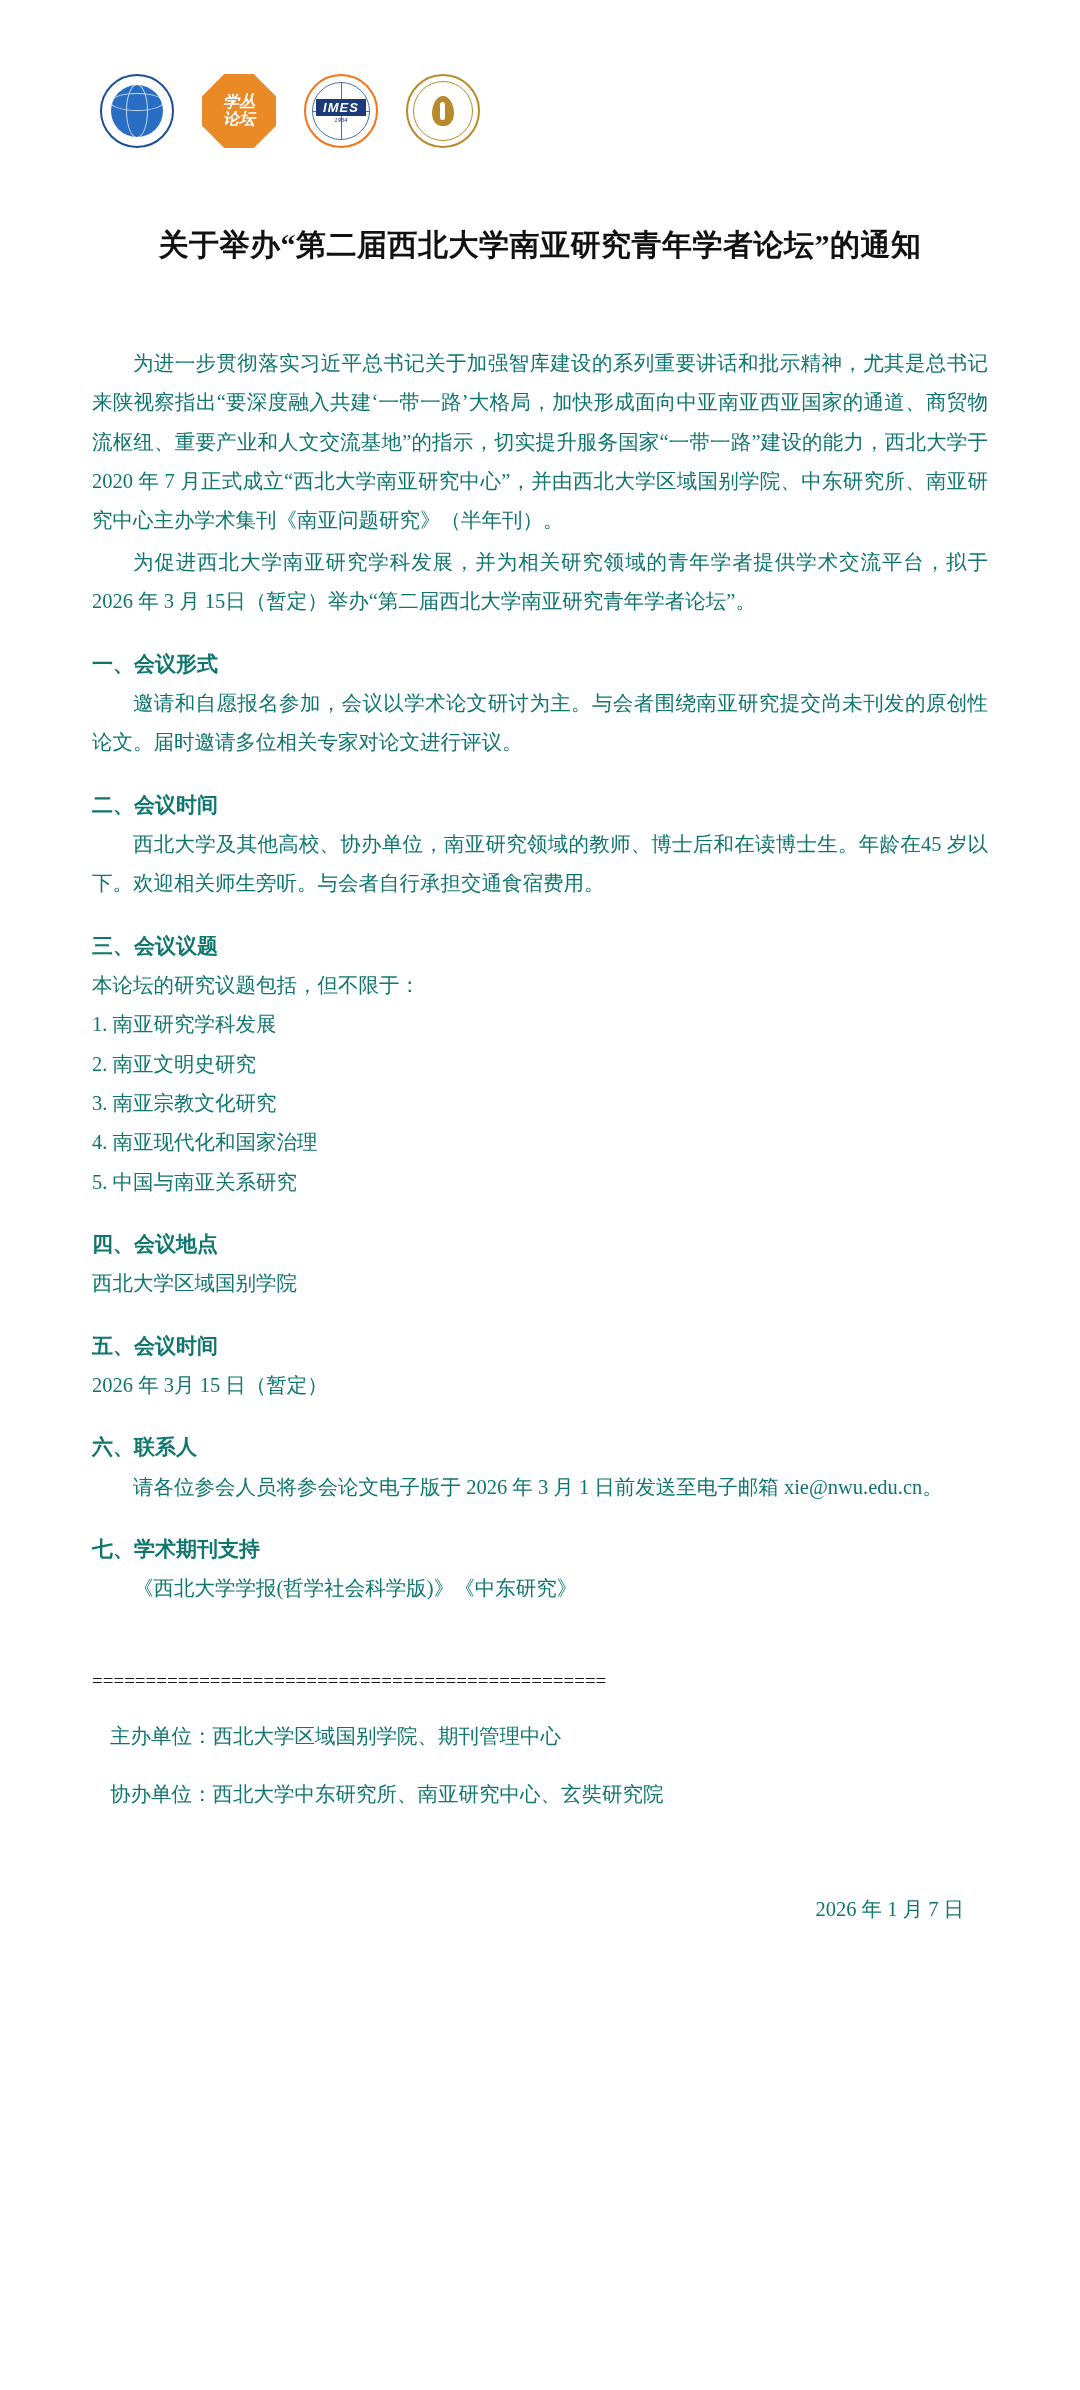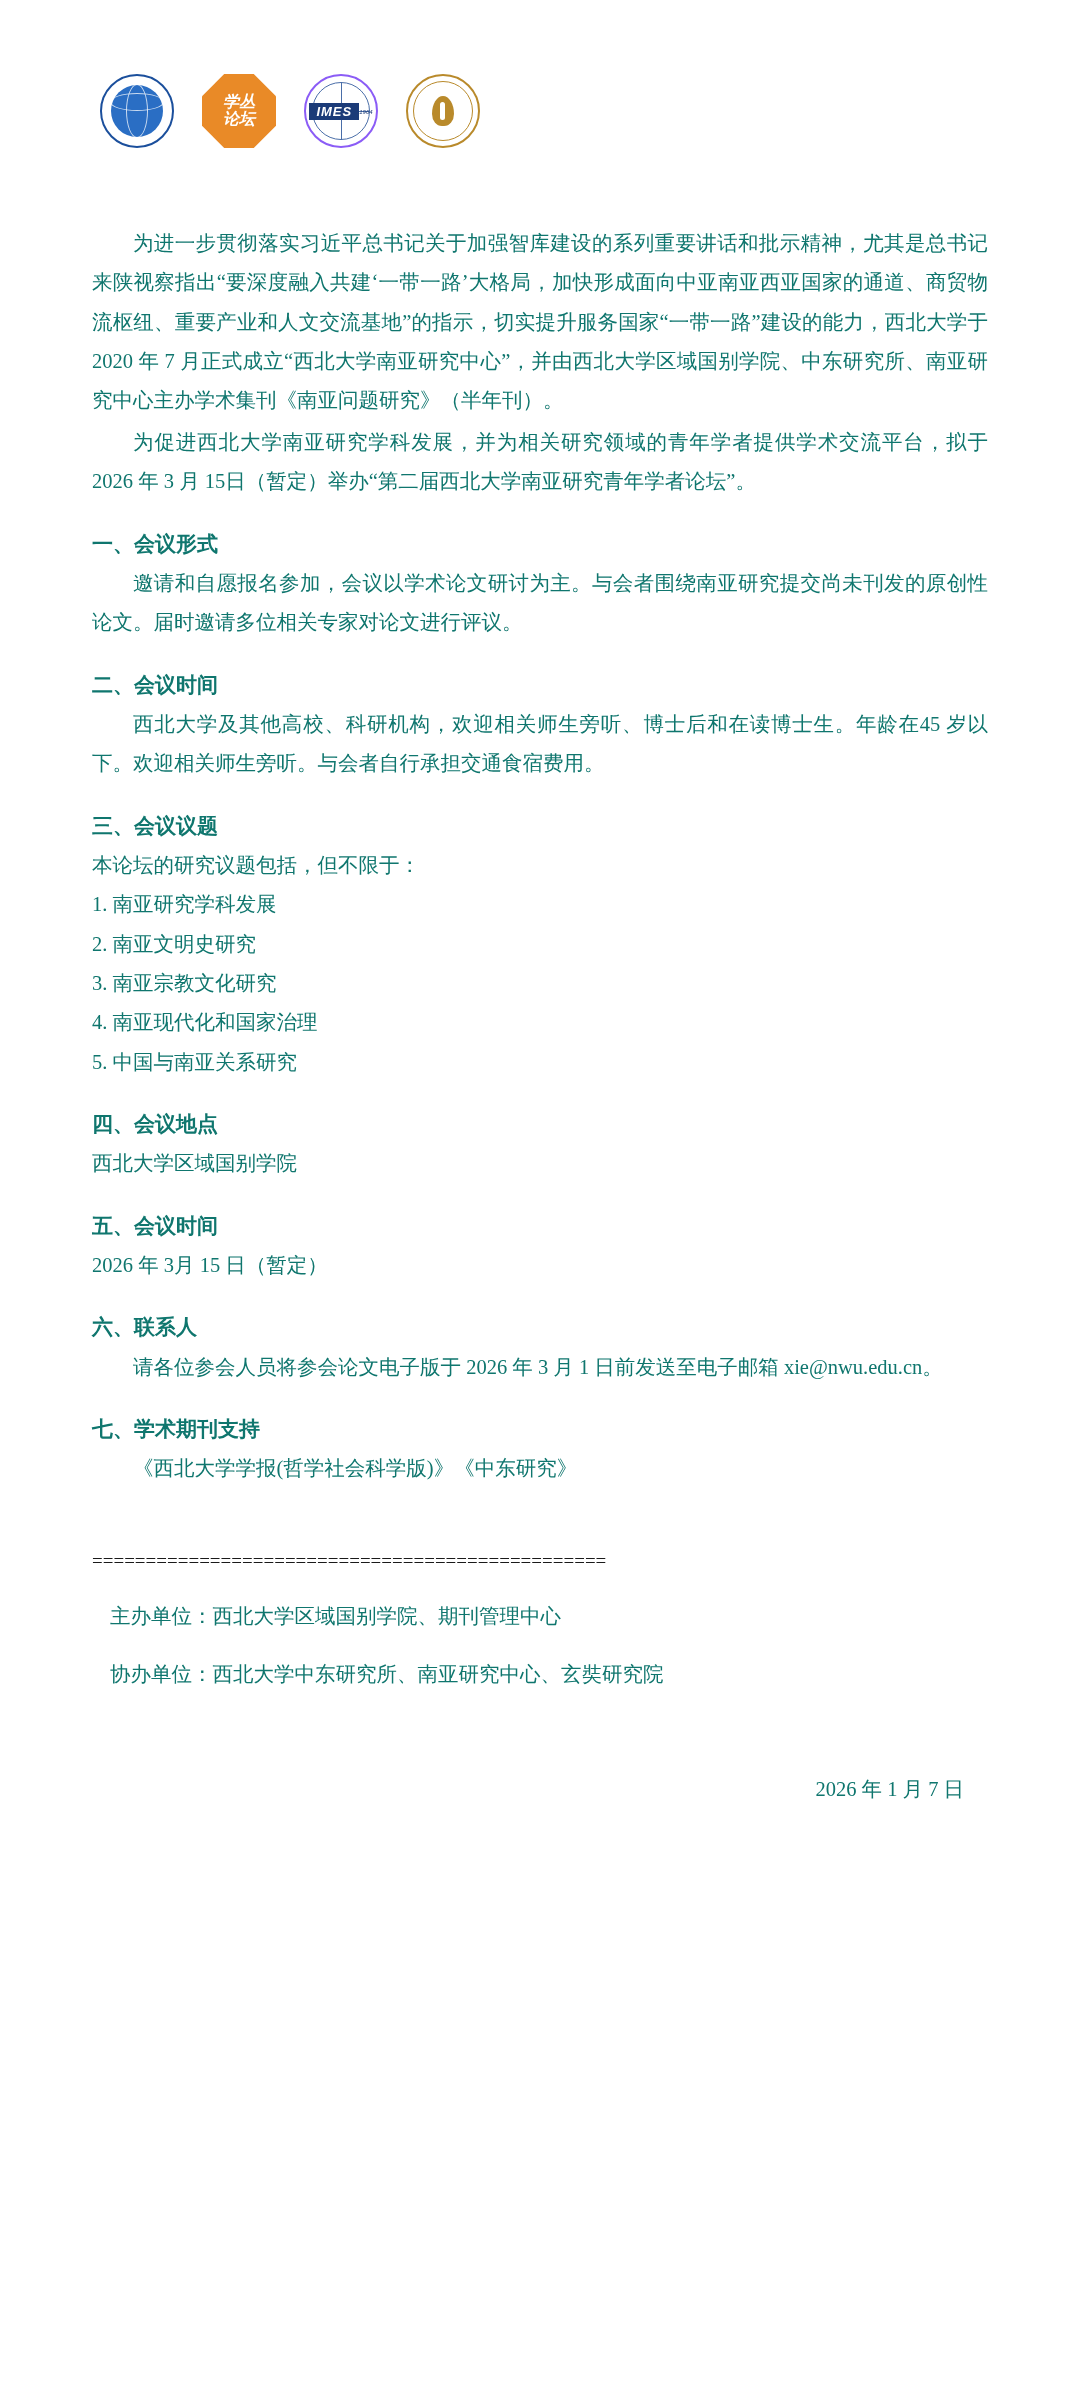--- a/index.html
+++ b/index.html
@@ -91,23 +91,24 @@
     font-size: 16px;
     font-weight: bold;
     line-height: 1.05;
     text-align: center;
     font-family: "Liberation Sans", sans-serif;
   }
 
   
   .logo-imes {
     border-radius: 50%;
-    border: 2px solid #8b5cf6;
-    background: #ffffff;
-    display: flex;
+    border: 2px solid #f97316;
+    background: #ffffff;
+    display: flex;
+    flex-direction: column;
     align-items: center;
     justify-content: center;
     box-sizing: border-box;
     position: relative;
     overflow: hidden;
   }
   .logo-imes .globe {
     position: absolute;
     width: 56px;
     height: 56px;
@@ -259,29 +260,30 @@
       <div class="band">IMES</div>
       <div class="year">1964</div>
     </div>
     <div class="logo logo-gold">
       <div class="ring">
         <div class="mark"></div>
       </div>
     </div>
   </div>
 
+  <h1 class="doc-title">关于举办“第二届西北大学南亚研究青年学者论坛”的通知</h1>
 
   <p class="para">为进一步贯彻落实习近平总书记关于加强智库建设的系列重要讲话和批示精神，尤其是总书记来陕视察指出“要深度融入共建‘一带一路’大格局，加快形成面向中亚南亚西亚国家的通道、商贸物流枢纽、重要产业和人文交流基地”的指示，切实提升服务国家“一带一路”建设的能力，西北大学于 2020 年 7 月正式成立“西北大学南亚研究中心”，并由西北大学区域国别学院、中东研究所、南亚研究中心主办学术集刊《南亚问题研究》（半年刊）。</p>
   <p class="para">为促进西北大学南亚研究学科发展，并为相关研究领域的青年学者提供学术交流平台，拟于 2026 年 3 月 15日（暂定）举办“第二届西北大学南亚研究青年学者论坛”。</p>
 
   <p class="section-head">一、会议形式</p>
   <p class="para">邀请和自愿报名参加，会议以学术论文研讨为主。与会者围绕南亚研究提交尚未刊发的原创性论文。届时邀请多位相关专家对论文进行评议。</p>
 
   <p class="section-head">二、会议时间</p>
-  <p class="para">西北大学及其他高校、科研机构，欢迎相关师生旁听、博士后和在读博士生。年龄在45 岁以下。欢迎相关师生旁听。与会者自行承担交通食宿费用。</p>
+  <p class="para">西北大学及其他高校、协办单位，南亚研究领域的教师、博士后和在读博士生。年龄在45 岁以下。欢迎相关师生旁听。与会者自行承担交通食宿费用。</p>
 
   <p class="section-head">三、会议议题</p>
   <p class="line flush">本论坛的研究议题包括，但不限于：</p>
   <p class="line list-item">1. 南亚研究学科发展</p>
   <p class="line list-item">2. 南亚文明史研究</p>
   <p class="line list-item">3. 南亚宗教文化研究</p>
   <p class="line list-item">4. 南亚现代化和国家治理</p>
   <p class="line list-item">5. 中国与南亚关系研究</p>
 
   <p class="section-head">四、会议地点</p>

